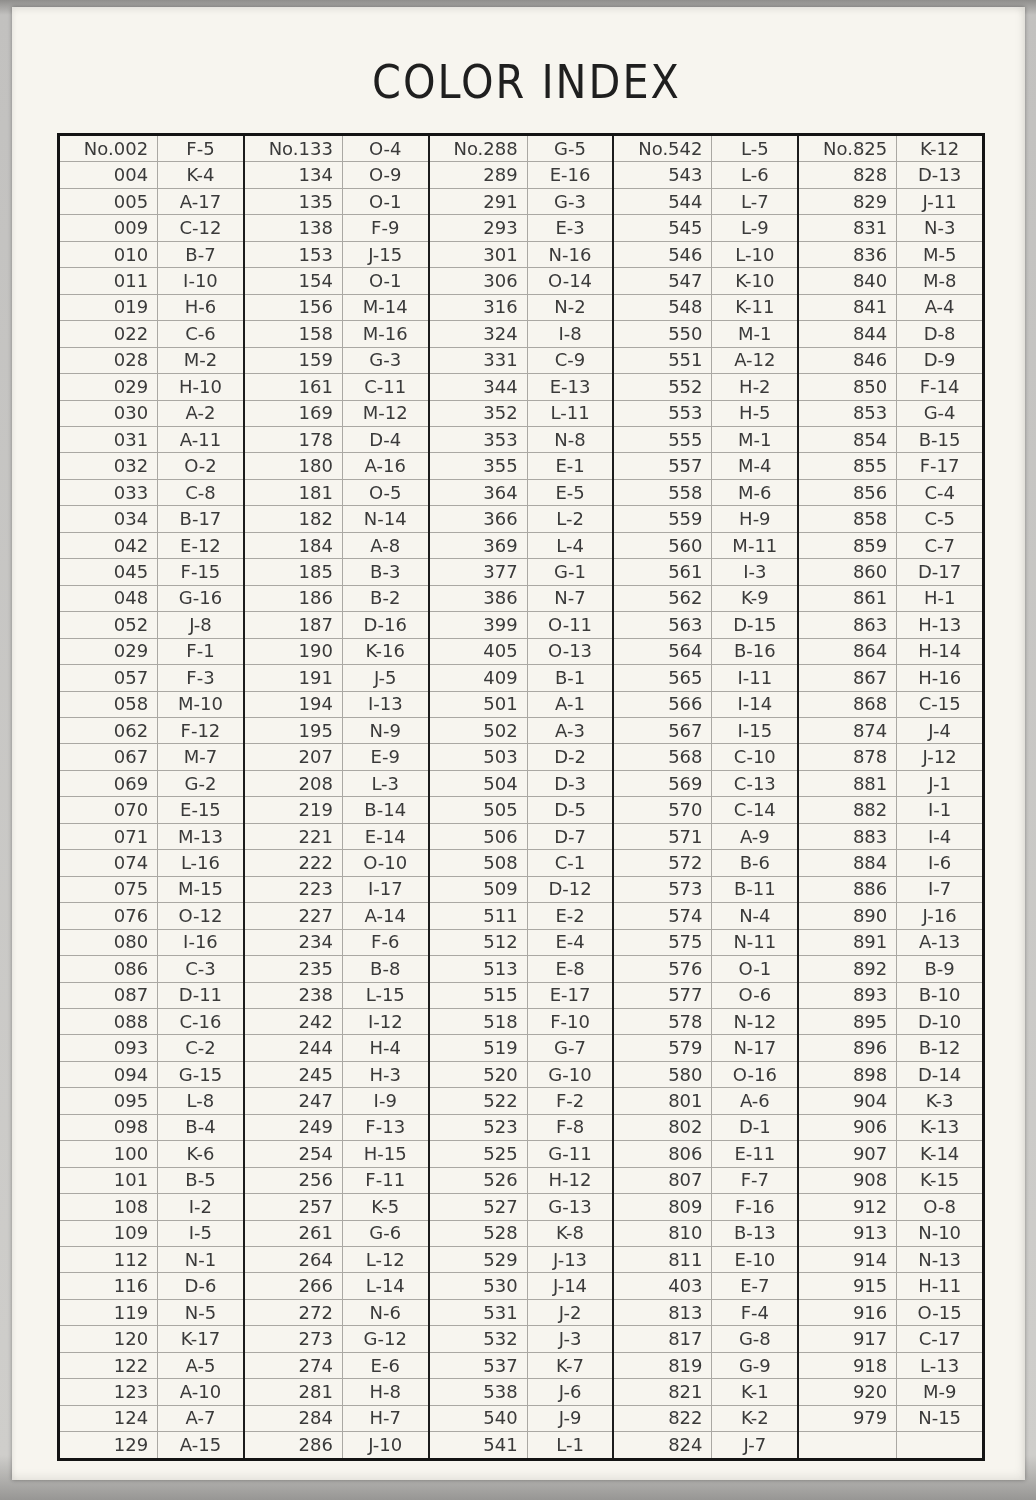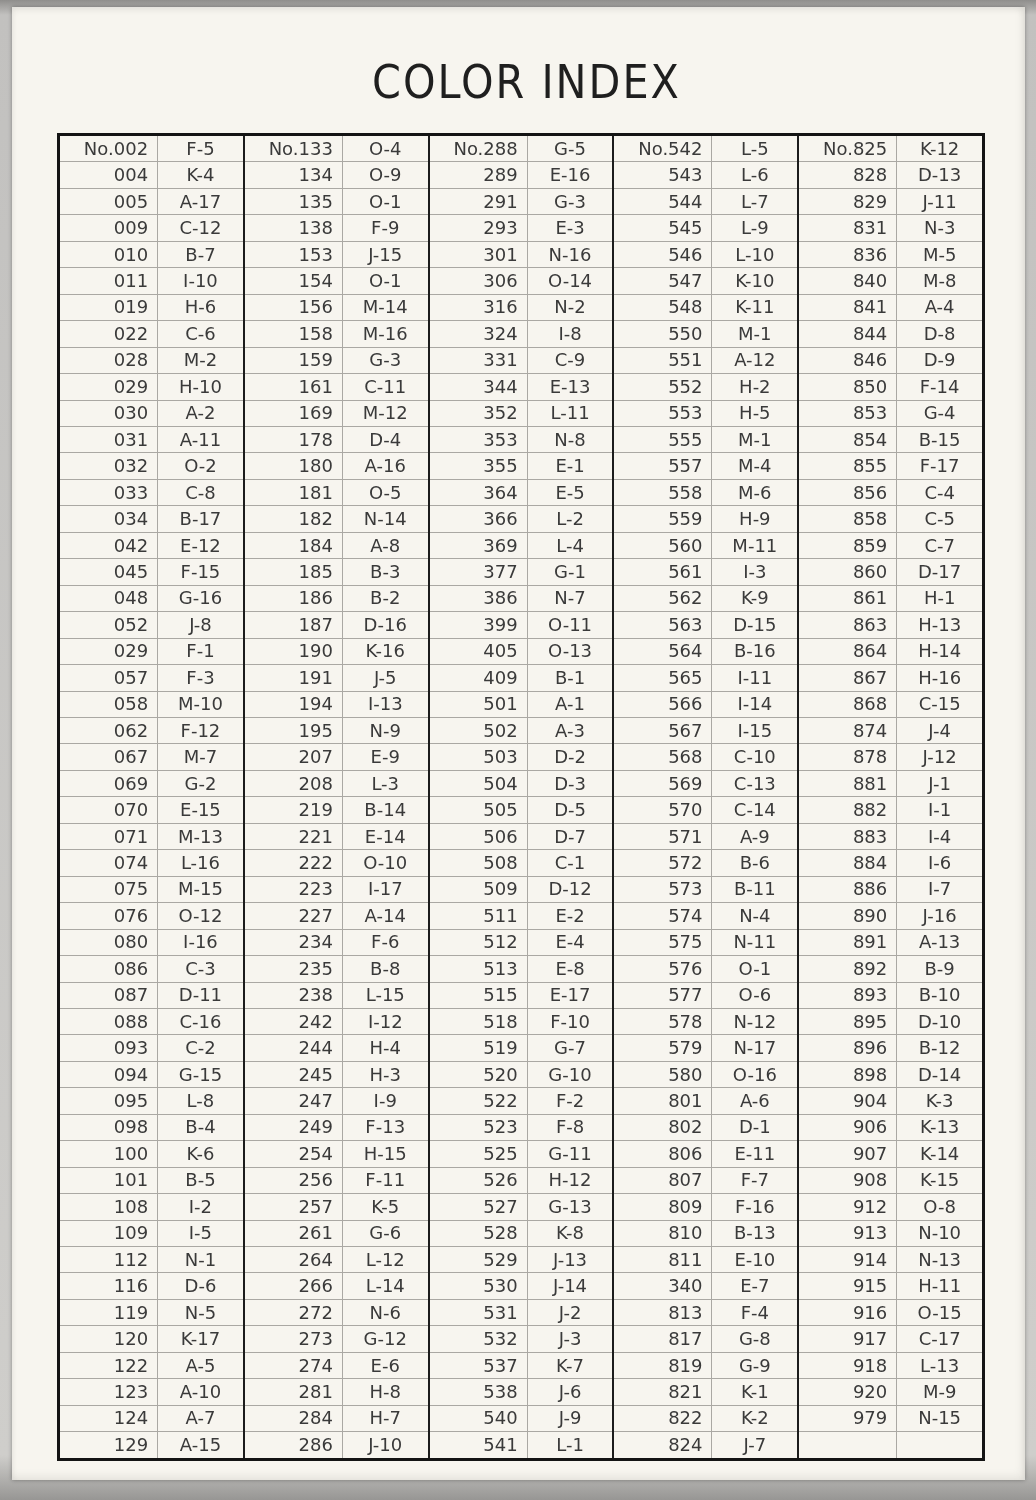--- a/index.html
+++ b/index.html
@@ -826,21 +826,21 @@
         </div>
         <div class="row">
           <div class="cell no-cell">810</div>
           <div class="cell code-cell">B-13</div>
         </div>
         <div class="row">
           <div class="cell no-cell">811</div>
           <div class="cell code-cell">E-10</div>
         </div>
         <div class="row">
-          <div class="cell no-cell">340</div>
+          <div class="cell no-cell">403</div>
           <div class="cell code-cell">E-7</div>
         </div>
         <div class="row">
           <div class="cell no-cell">813</div>
           <div class="cell code-cell">F-4</div>
         </div>
         <div class="row">
           <div class="cell no-cell">817</div>
           <div class="cell code-cell">G-8</div>
         </div>

